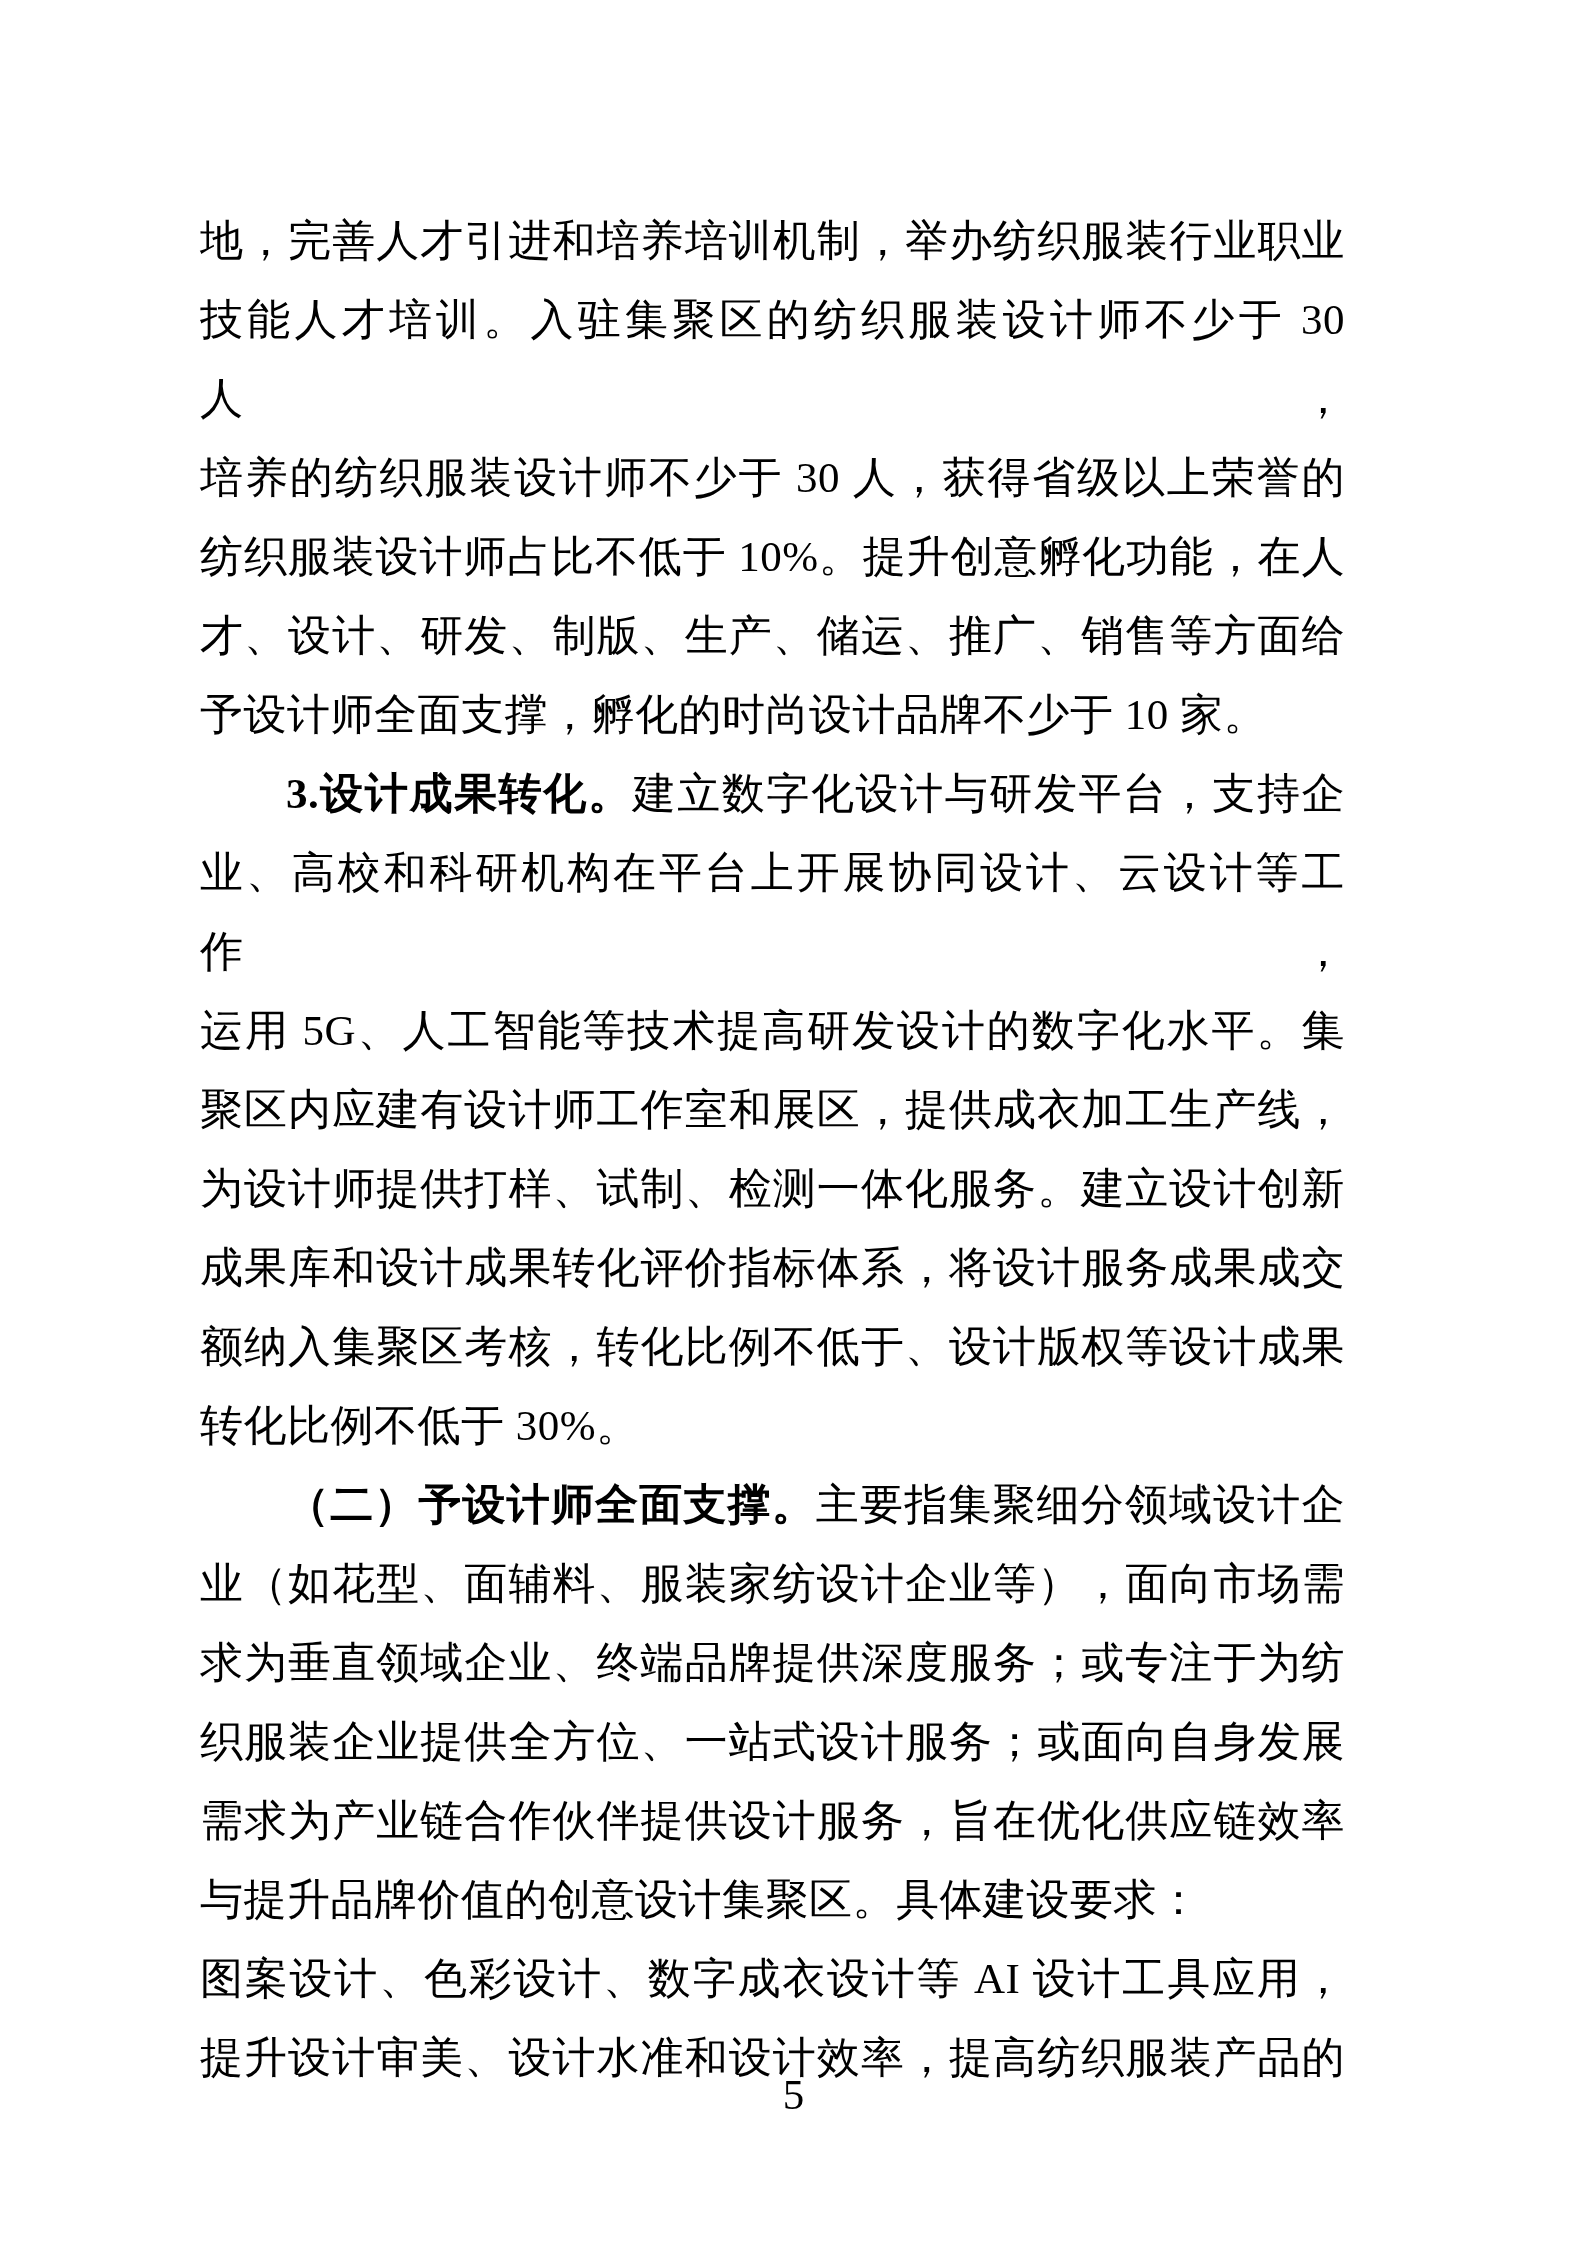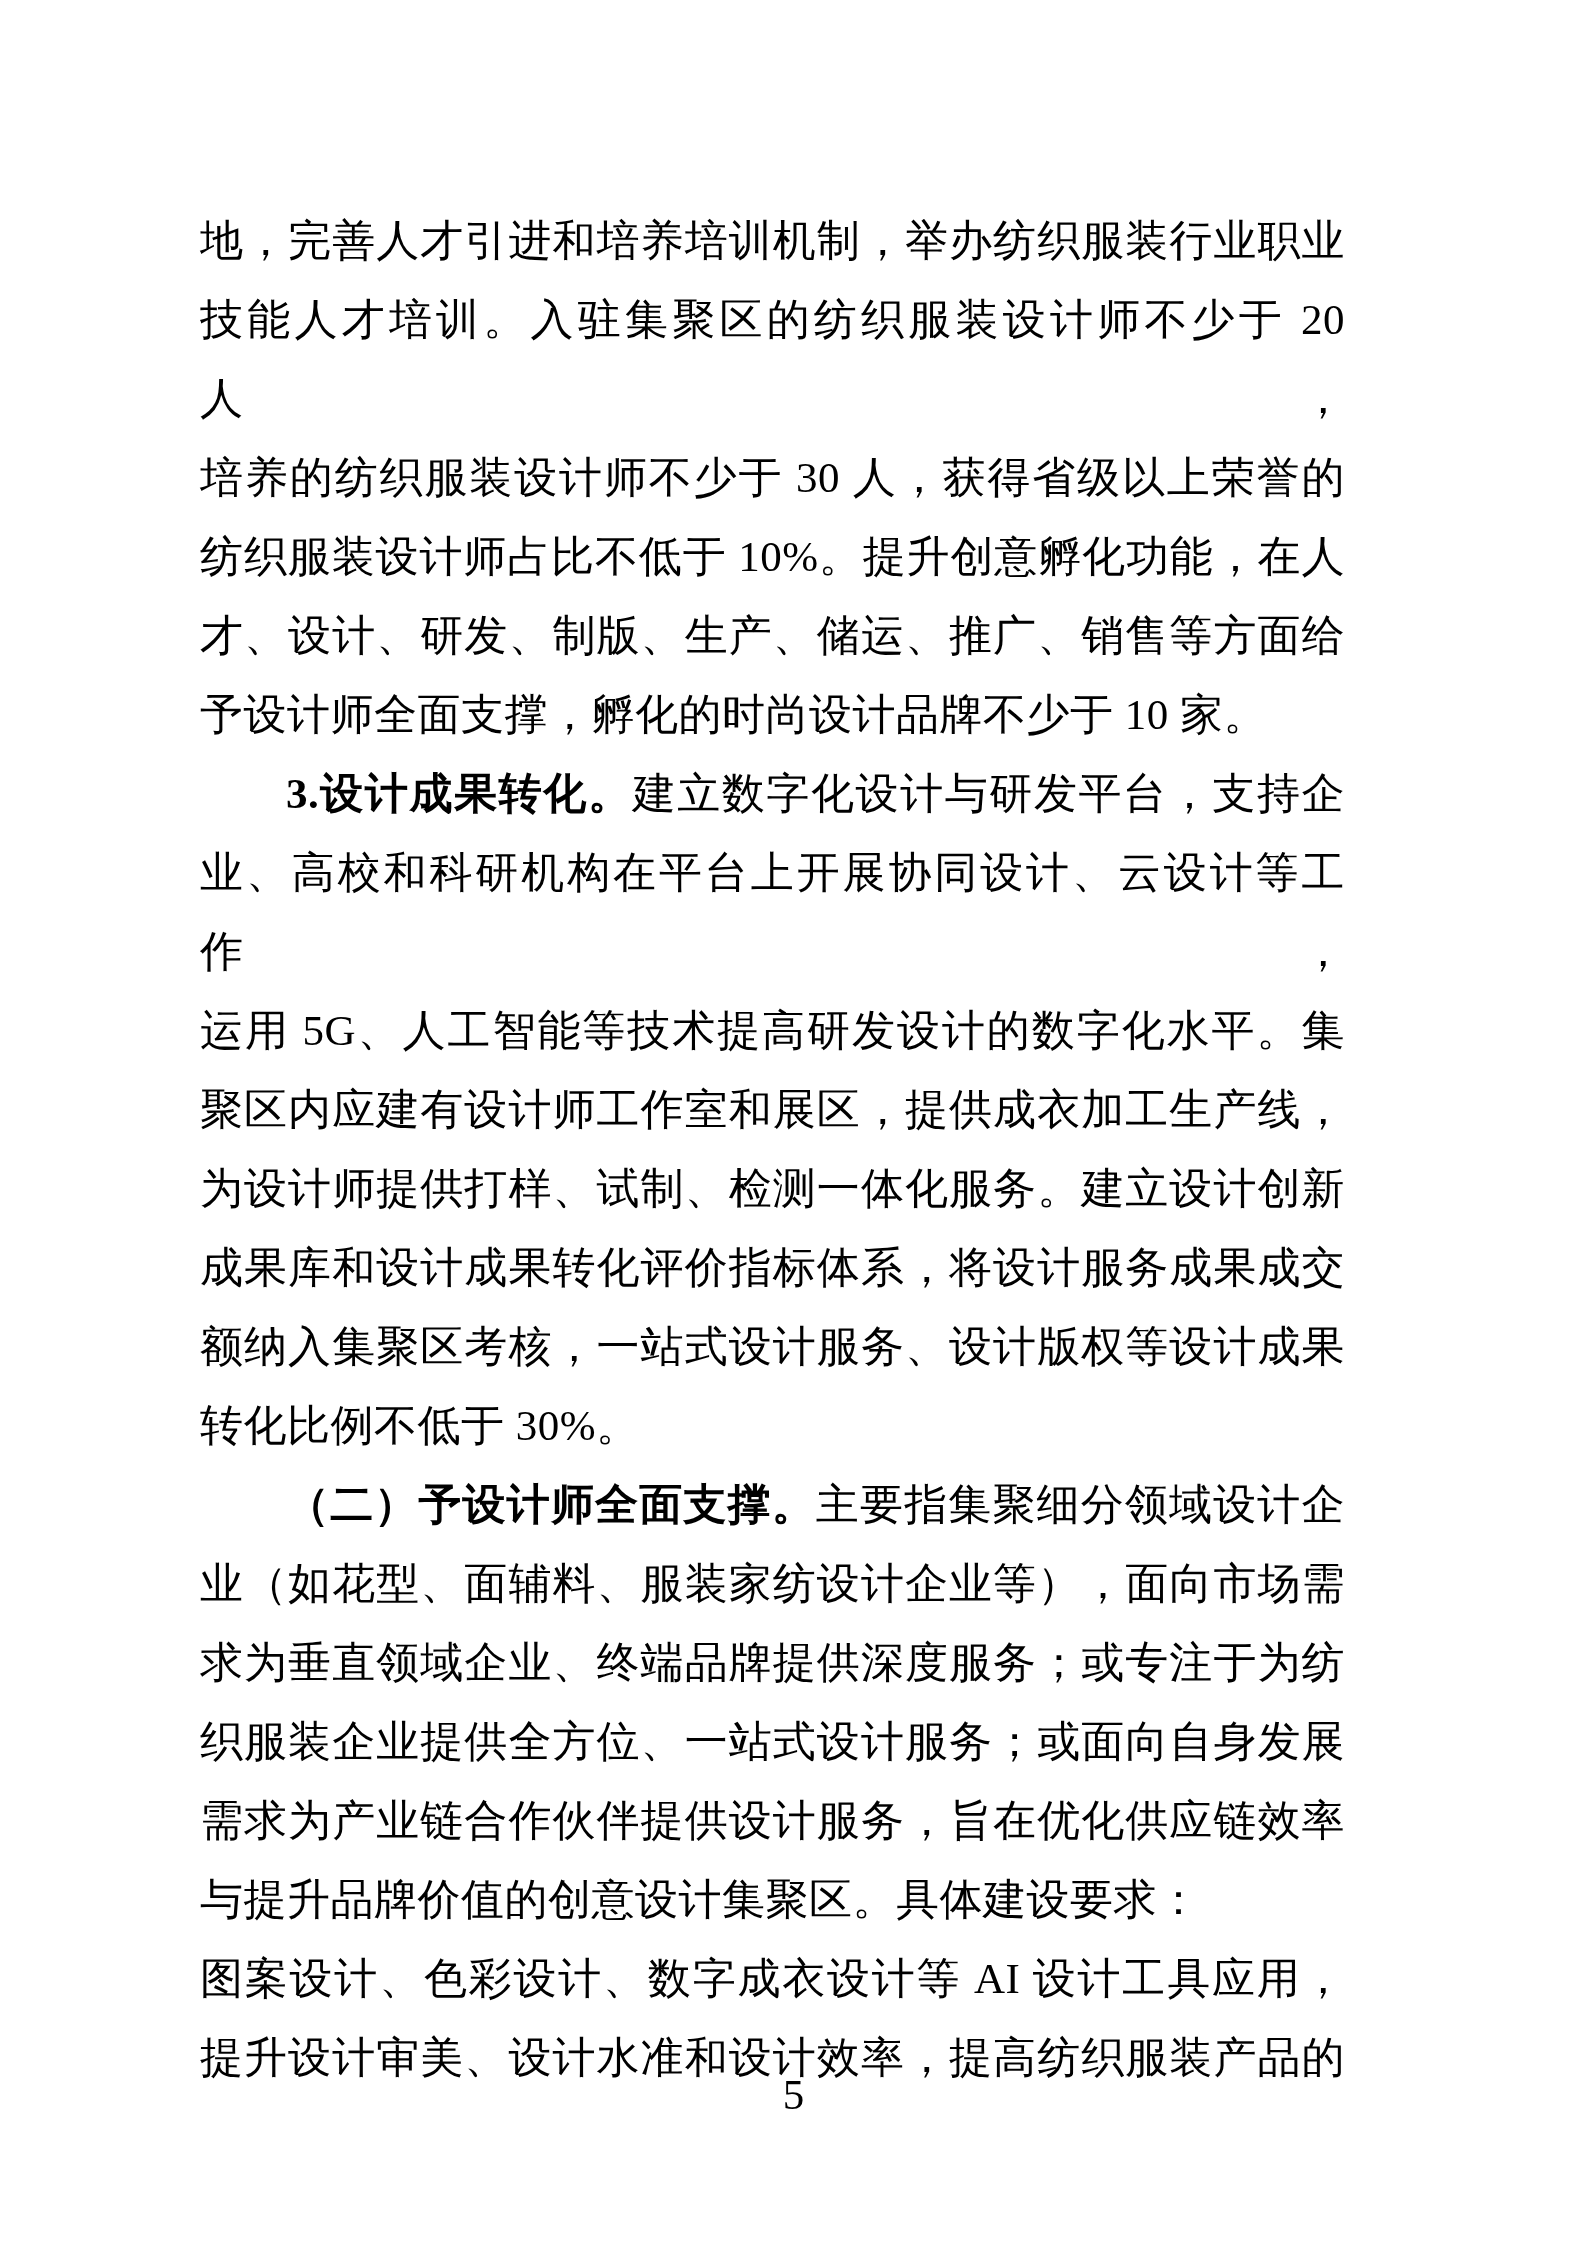--- a/index.html
+++ b/index.html
@@ -56,33 +56,33 @@
   }
 </style>
 </head>
 <body>
 
 <div class="doc-page">
 
   <div class="text-block">
 
     <div class="line"><span>地，完善人才引进和培养培训机制，举办纺织服装行业职业</span></div>
-    <div class="line"><span>技能人才培训。入驻集聚区的纺织服装设计师不少于 20 人，</span></div>
+    <div class="line"><span>技能人才培训。入驻集聚区的纺织服装设计师不少于 30 人，</span></div>
     <div class="line"><span>培养的纺织服装设计师不少于 30 人，获得省级以上荣誉的</span></div>
     <div class="line"><span>纺织服装设计师占比不低于 10%。提升创意孵化功能，在人</span></div>
     <div class="line"><span>才、设计、研发、制版、生产、储运、推广、销售等方面给</span></div>
     <div class="line last"><span>予设计师全面支撑，孵化的时尚设计品牌不少于 10 家。</span></div>
 
     <div class="line indent"><span class="lead">3.设计成果转化。</span><span>建立数字化设计与研发平台，支持企</span></div>
     <div class="line"><span>业、高校和科研机构在平台上开展协同设计、云设计等工作，</span></div>
     <div class="line"><span>运用 5G、人工智能等技术提高研发设计的数字化水平。集</span></div>
     <div class="line"><span>聚区内应建有设计师工作室和展区，提供成衣加工生产线，</span></div>
     <div class="line"><span>为设计师提供打样、试制、检测一体化服务。建立设计创新</span></div>
     <div class="line"><span>成果库和设计成果转化评价指标体系，将设计服务成果成交</span></div>
-    <div class="line"><span>额纳入集聚区考核，一站式设计服务、设计版权等设计成果</span></div>
+    <div class="line"><span>额纳入集聚区考核，转化比例不低于、设计版权等设计成果</span></div>
     <div class="line last"><span>转化比例不低于 30%。</span></div>
 
     <div class="line indent"><span class="lead">（二）予设计师全面支撑。</span><span>主要指集聚细分领域设计企</span></div>
     <div class="line"><span>业（如花型、面辅料、服装家纺设计企业等），面向市场需</span></div>
     <div class="line"><span>求为垂直领域企业、终端品牌提供深度服务；或专注于为纺</span></div>
     <div class="line"><span>织服装企业提供全方位、一站式设计服务；或面向自身发展</span></div>
     <div class="line"><span>需求为产业链合作伙伴提供设计服务，旨在优化供应链效率</span></div>
     <div class="line last"><span>与提升品牌价值的创意设计集聚区。具体建设要求：</span></div>
 
     <div class="line"><span>图案设计、色彩设计、数字成衣设计等 AI 设计工具应用，</span></div>

